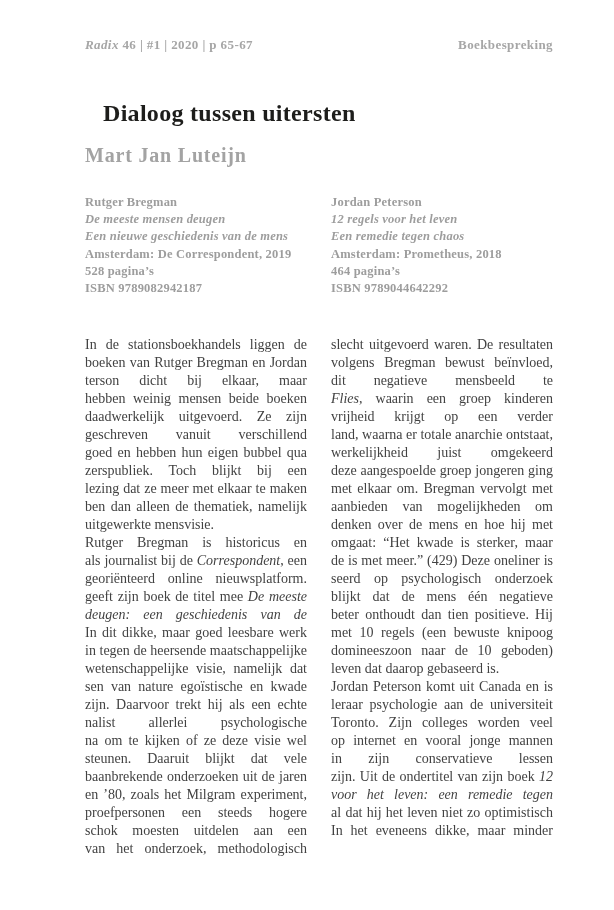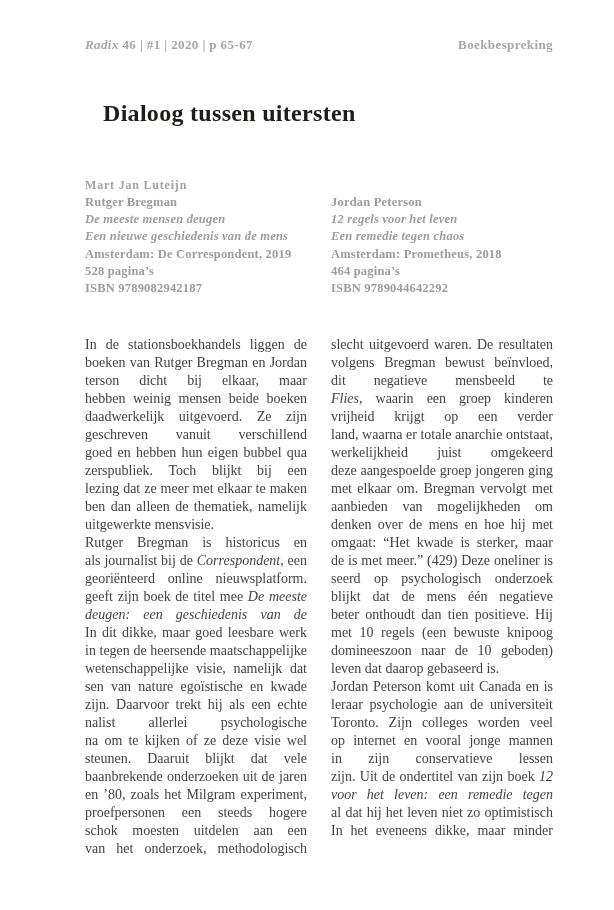--- a/index.html
+++ b/index.html
@@ -31,25 +31,24 @@
     left: 85px;
     font-size: 24px;
     font-weight: bold;
     color: #1d1d1b;
     letter-spacing: 0.3px;
   }
   .author {
     position: absolute;
     top: 144px;
     left: 85px;
-    font-size: 12px;
+    font-size: 20px;
     font-weight: bold;
     color: #a3a3a3;
     letter-spacing: 0.8px;
-    margin-top: 34px;
   }
   .books {
     position: absolute;
     top: 194px;
     left: 85px;
     width: 468px;
     display: flex;
   }
   .book {
     width: 222px;

